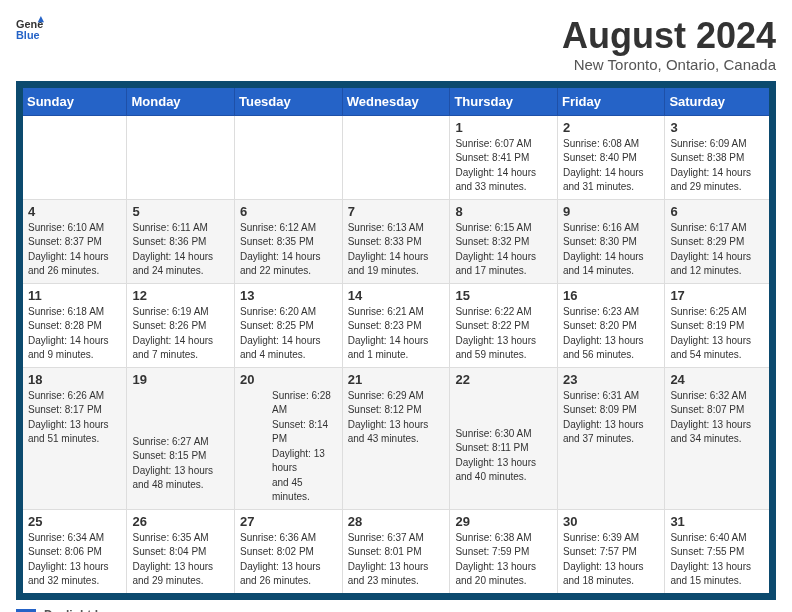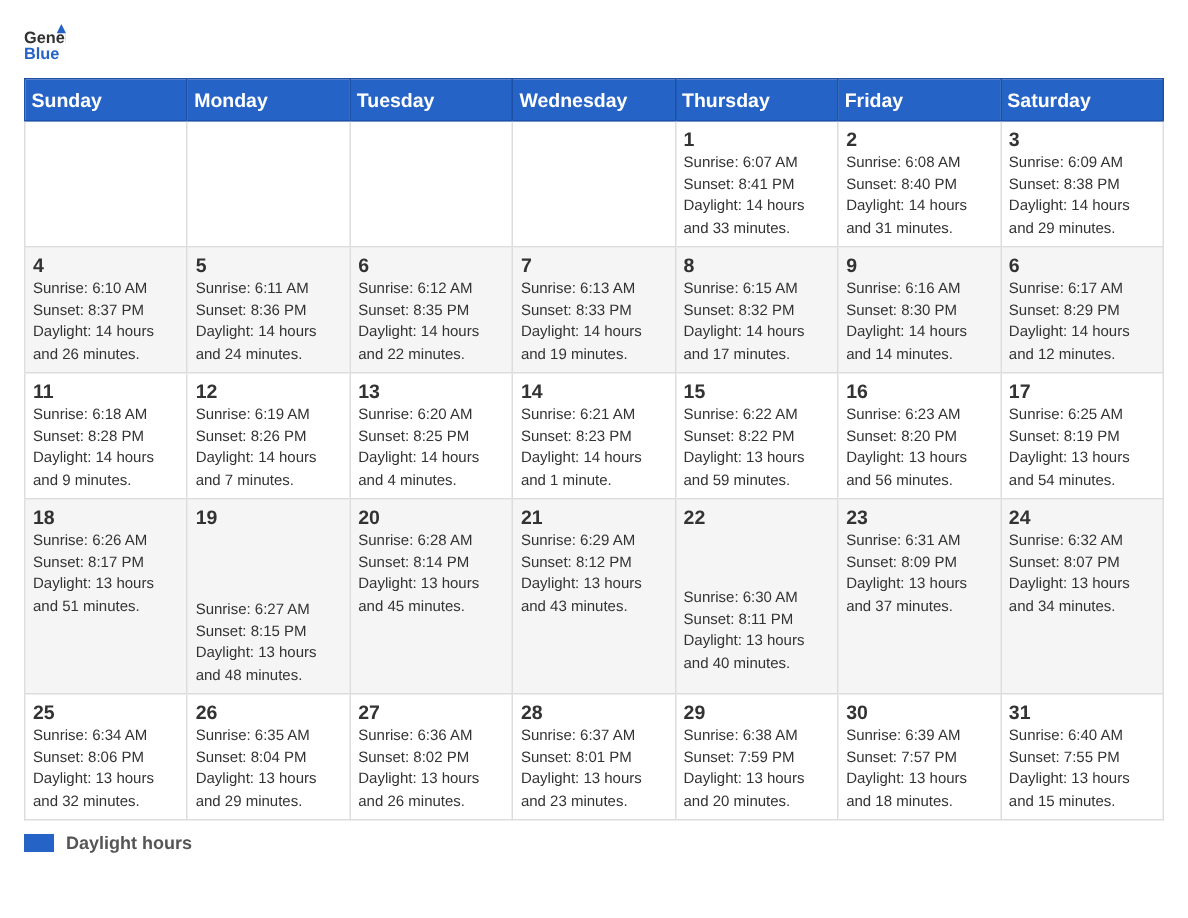--- a/index.html
+++ b/index.html
@@ -34,21 +34,21 @@
       color: #333;
       line-height: 1.1;
     }
     .location {
       font-size: 15px;
       color: #555;
     }
     .calendar {
       width: 100%;
       border-collapse: collapse;
-      border: 1px solid #0c4a6e;
+      border: 7px solid #0c4a6e;
     }
     .calendar th {
       background: #2563c7;
       color: #fff;
       font-size: 13px;
       font-weight: bold;
       padding: 6px 4px;
       text-align: left;
       border: 1px solid #1e50a8;
     }
@@ -98,20 +98,24 @@
 </head>
 <body>
 
 <div class="header">
   <div class="logo">
     <svg class="logo-icon" viewBox="0 0 36 36">
       <text y="16" x="0" font-size="14" font-weight="bold" fill="#333">General</text>
       <text y="30" x="0" font-size="14" font-weight="bold" fill="#2563c7">Blue</text>
       <polygon points="28,8 36,8 32,0" fill="#2563c7"></polygon>
     </svg>
+  </div>
+  <div class="title-area">
+    <div class="month-year">August 2024</div>
+    <div class="location">New Toronto, Ontario, Canada</div>
   </div>
 </div>
 
 <table class="calendar">
   <thead>
     <tr>
     <th>Sunday</th>
         <th>Monday</th>
         <th>Tuesday</th>
         <th>Wednesday</th>
@@ -260,21 +264,21 @@
         </td>
         <td>
           <span class="day-number">19</span>
           <div class="day-info" style="white-space: pre-line; margin-top: 48px;">Sunrise: 6:27 AM
 Sunset: 8:15 PM
 Daylight: 13 hours
 and 48 minutes.</div>
         </td>
         <td>
           <span class="day-number">20</span>
-          <div class="day-info" style="white-space: pre-line;">Sunrise: 6:28 AM
+          <div class="day-info" style="white-space: pre-line; margin-left: 32px;">Sunrise: 6:28 AM
 Sunset: 8:14 PM
 Daylight: 13 hours
 and 45 minutes.</div>
         </td>
         <td>
           <span class="day-number">21</span>
           <div class="day-info" style="white-space: pre-line;">Sunrise: 6:29 AM
 Sunset: 8:12 PM
 Daylight: 13 hours
 and 43 minutes.</div>

